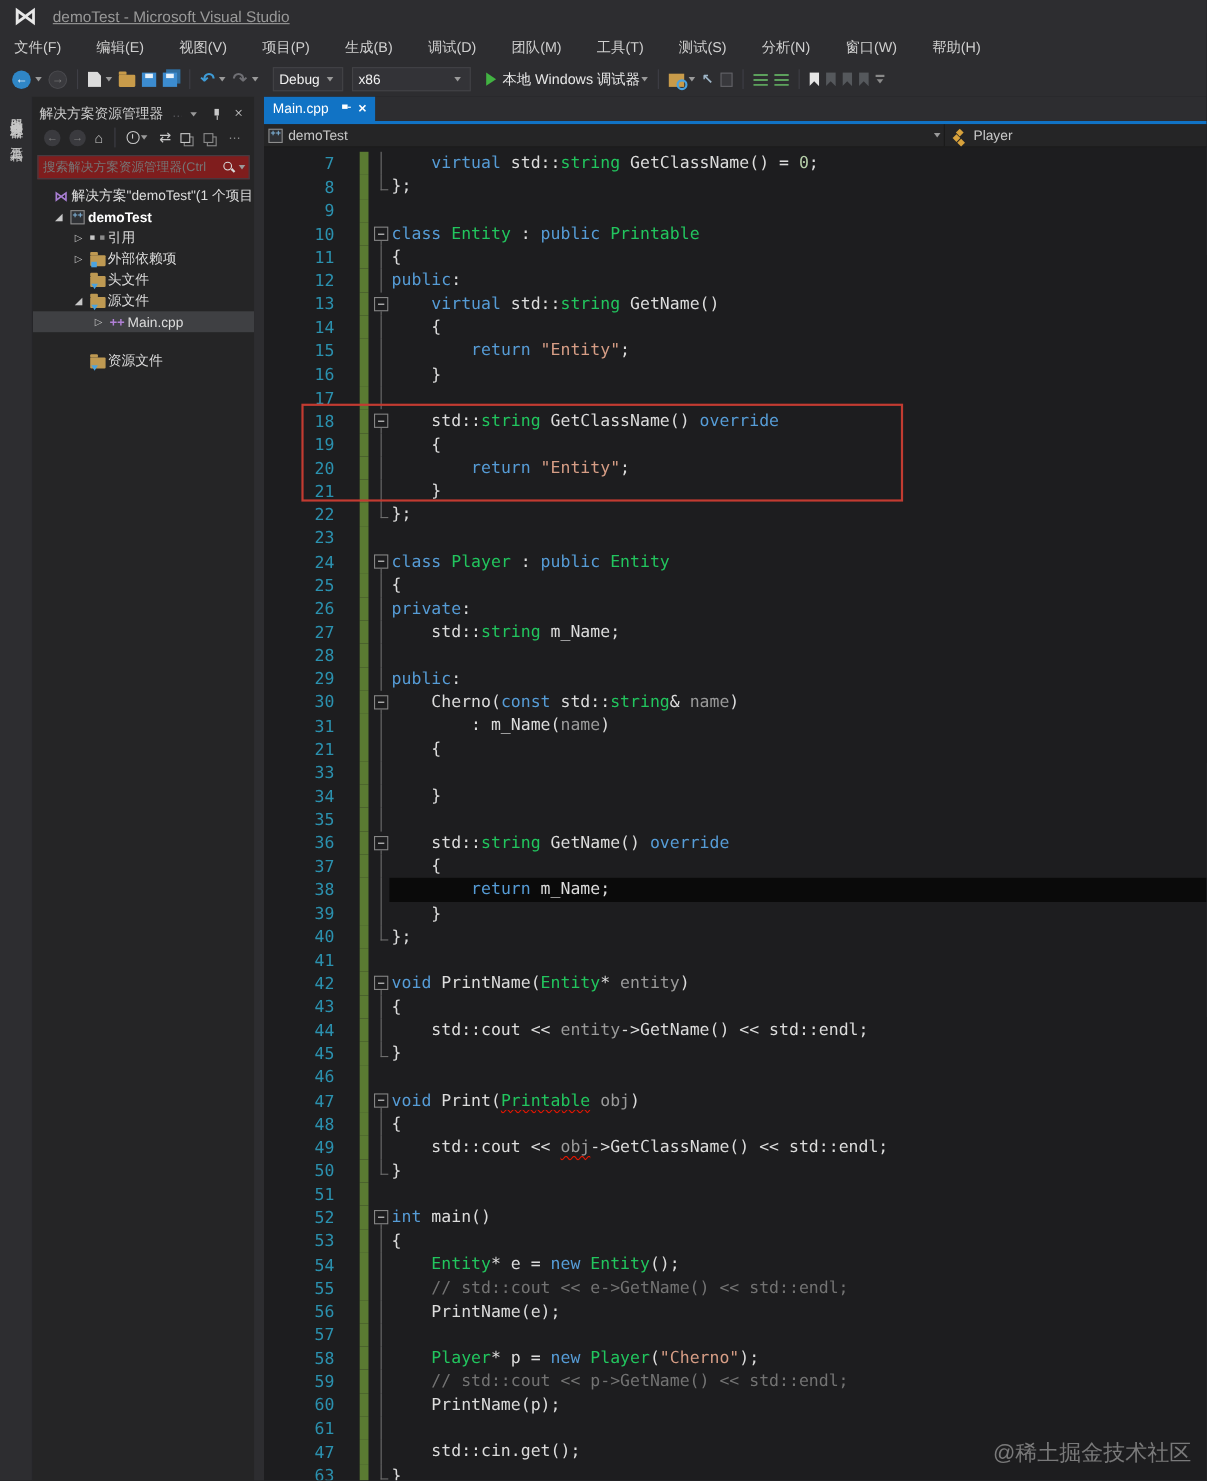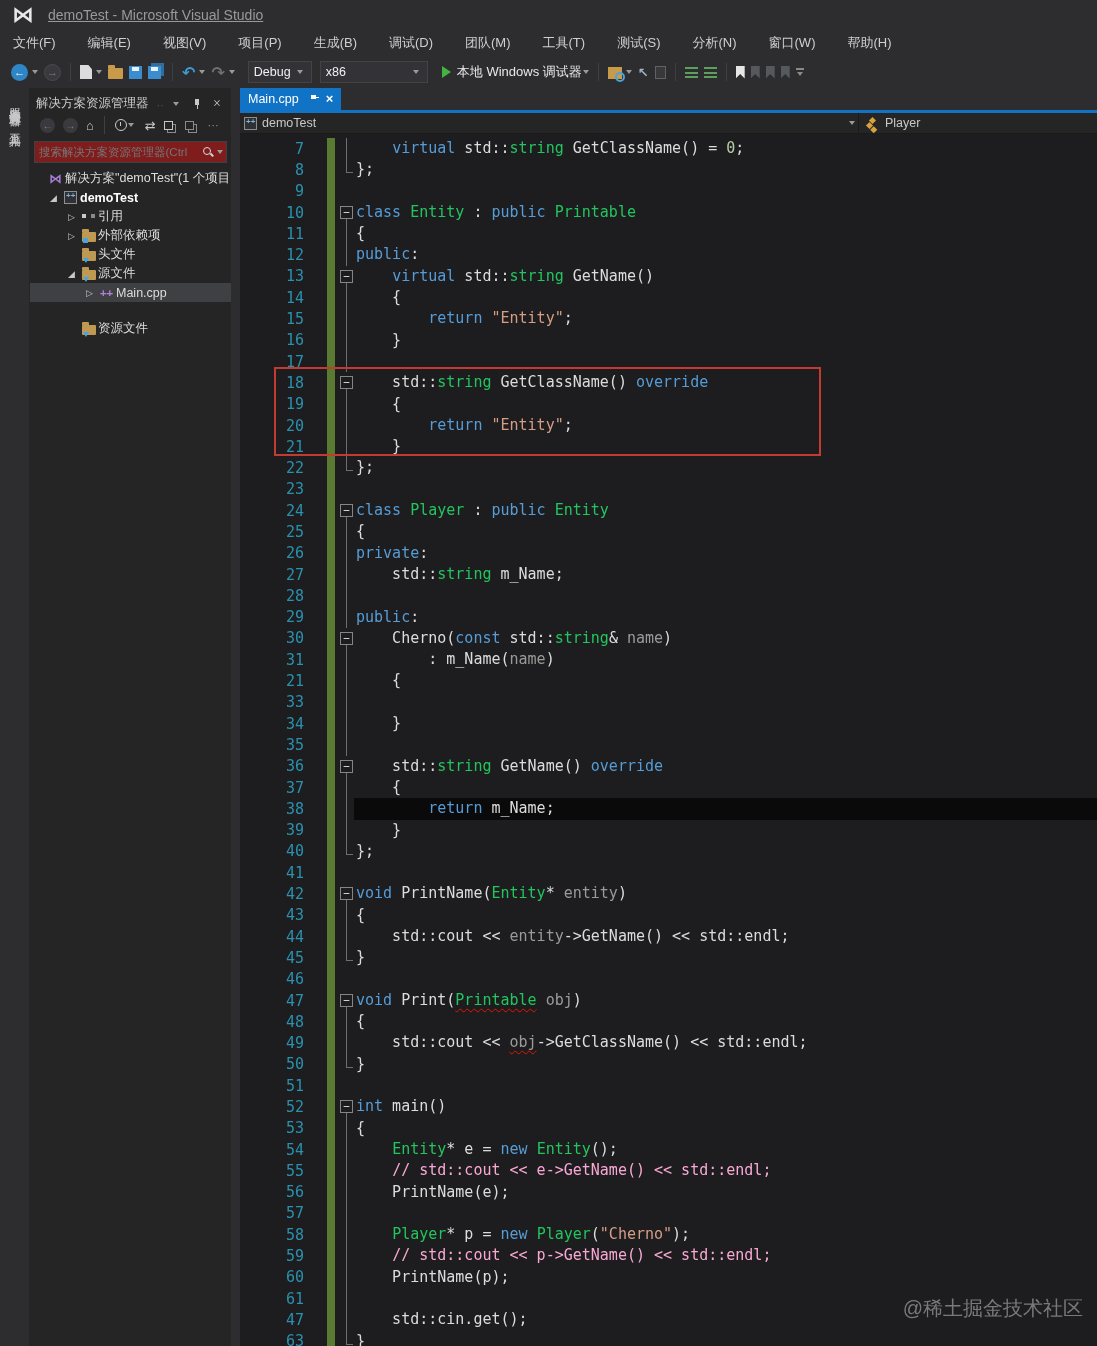--- a/index.html
+++ b/index.html
@@ -124,26 +124,26 @@
   .ln { width:64px; text-align:right; color:#2b91af; font-size:15px; flex:none; }
   .chg { width:8px; height:21.3px; margin-left:23px; background:#5a7a32; flex:none; }
   .gd { width:15px; height:21.3px; margin-left:4px; position:relative; flex:none; }
   .gd.line::before { content:""; position:absolute; left:7px; top:0; bottom:0; width:1px; background:#6e6e6e; }
   .gd.end::before { content:""; position:absolute; left:7px; top:0; width:6px; height:13px; border-left:1px solid #6e6e6e; border-bottom:1px solid #6e6e6e; }
   .gd.box::after { content:""; position:absolute; left:7px; top:17px; bottom:0; width:1px; background:#6e6e6e; }
   .fold-box { position:absolute; left:1px; top:4px; width:13px; height:13px; border:1px solid #858585; color:#dcdcdc; font-size:11px; line-height:11px; text-align:center; background:#1d1d1f; }
   .txt { flex:1; white-space:pre; padding-left:2px; color:#dcdcdc; height:21.3px; line-height:21.3px; }
   .code-row.hl .txt { background:#0a0a0a; }
   .tok-pl { color:#dcdcdc; } .tok-kw { color:#569cd6; } .tok-ty { color:#22c55e; }
-  .tok-st { color:#d69d85; } .tok-cm { color:#f9a8d4; } .tok-pr { color:#9a9a9a; } .tok-nm { color:#b5cea8; }
+  .tok-st { color:#d69d85; } .tok-cm { color:#737373; } .tok-pr { color:#9a9a9a; } .tok-nm { color:#b5cea8; }
   .sq { text-decoration:underline; text-decoration-style:wavy; text-decoration-color:#e51400; text-decoration-thickness:1px; text-underline-offset:3px; }
 
   
   .red-annotation { position:absolute; left:274px; top:367px; width:547px; height:89px; border:2px solid #c23b31; z-index:6; pointer-events:none; }
-  .watermark { position:absolute; right:14px; bottom:24px; font-size:20px; color:#8a8a8a; opacity:0.85; z-index:7;text-align:center; }
+  .watermark { position:absolute; right:14px; bottom:12px; font-size:20px; color:#8a8a8a; opacity:0.85; z-index:7;text-align:center; }
 </style>
 </head>
 <body>
 
 <div class="titlebar">
   <span class="vs-logo">⋈</span>
   <span class="app-title">demoTest - Microsoft Visual Studio</span>
 </div>
 
 <div class="menubar">

